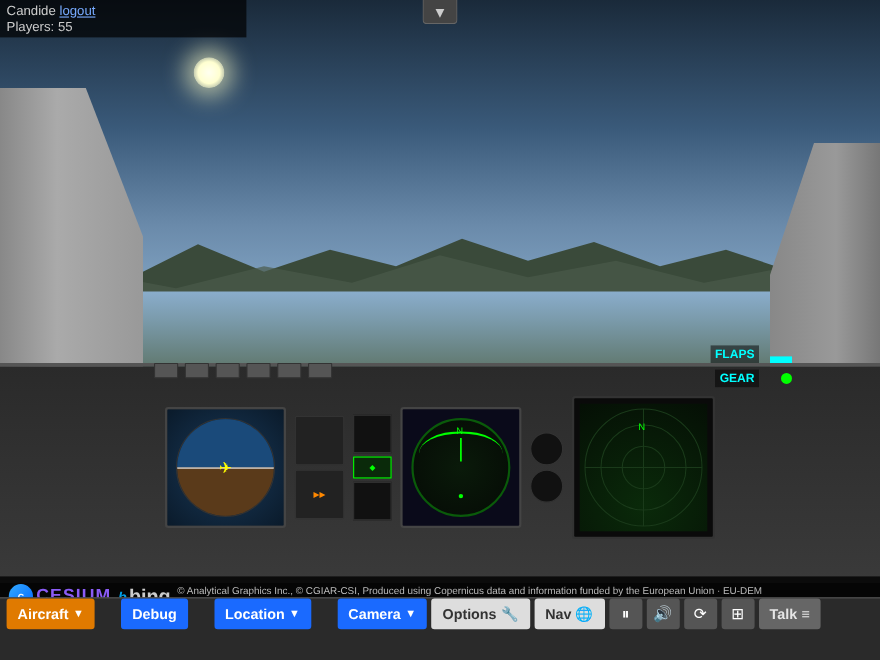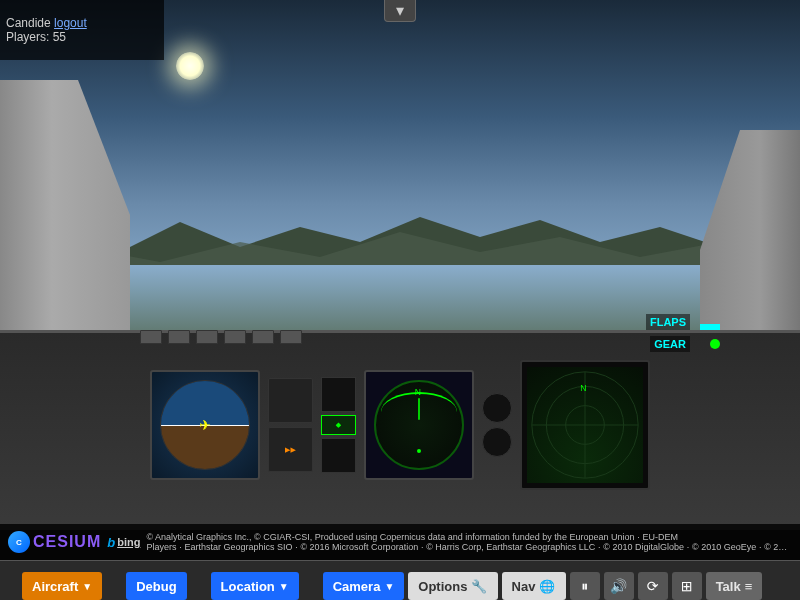--- a/index.html
+++ b/index.html
@@ -9,25 +9,25 @@
       overflow: hidden;
       font-family: Arial, sans-serif;
       background: #1a1a1a;
       position: relative;
     }
 
     
     #top-bar {
       position: absolute;
       top: 0; left: 0;
-      width: 164px;
+      width: 224px;
       background: rgba(0,0,0,0.7);
       color: #ccc;
       font-size: 12px;
-      padding: 16px 6px;
+      padding: 3px 6px;
       z-index: 100;
     }
     #top-bar a {
       color: #7af;
       text-decoration: underline;
       cursor: pointer;
     }
 
     
     #collapse-btn {
@@ -300,26 +300,26 @@
     .radar-inner {
       position: absolute;
       top: 5px; left: 5px; right: 5px; bottom: 5px;
       background: radial-gradient(circle at 50% 80%, #0a2a0a 0%, #050f05 100%);
     }
 
     
     #bottom-toolbar {
       position: absolute;
       bottom: 0; left: 0; right: 0;
-      height: 40px;
+      height: 57px;
       background: #2a2a2a;
       border-top: 1px solid #555;
       display: flex;
-      align-items: flex-end;
-      padding: 0 22px;
+      align-items: flex-start;
+      padding: 0 6px;
       gap: 4px;
       z-index: 200;
     }
 
     .tb-btn {
       height: 28px;
       padding: 0 10px;
       border: none;
       border-radius: 3px;
       font-size: 13px;
@@ -405,21 +405,21 @@
       align-items: center;
       gap: 2px;
     }
     .bing-icon {
       color: #fff;
       font-size: 13px;
       font-weight: bold;
     }
     .bing-text {
       color: #fff;
-      font-size: 11px;
+      font-size: 18px;
       font-weight: bold;
       text-decoration: underline;
     }
     .copyright-text {
       color: #bbb;
       font-size: 9px;
       flex: 1;
       white-space: nowrap;
       overflow: hidden;
     }

